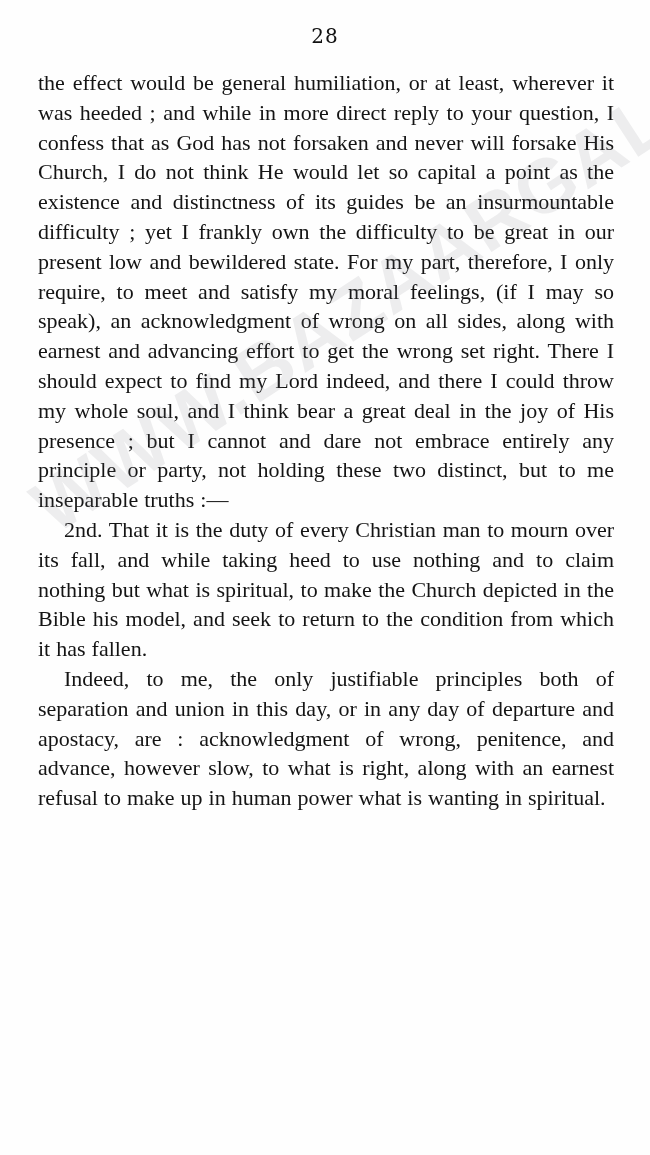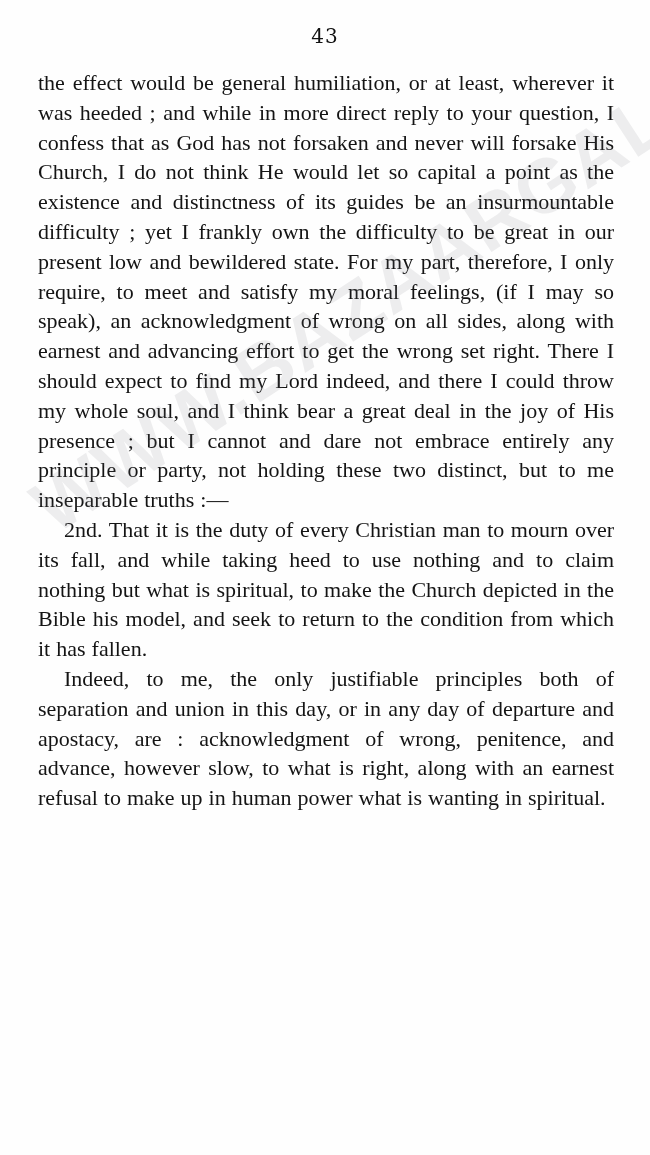--- a/index.html
+++ b/index.html
@@ -78,21 +78,21 @@
     letter-spacing: 2px;
     color: rgba(120, 125, 135, 0.13);
     white-space: nowrap;
   }
 </style>
 </head>
 <body>
 
 <div class="page">
 
-  <div class="page-number">43</div>
+  <div class="page-number">28</div>
 
   <div class="text-body">
     <p class="para">the effect would be general humiliation, or at least, wherever it was heeded ; and while in more direct reply to your question, I confess that as God has not forsaken and never will forsake His Church, I do not think He would let so capital a point as the existence and distinctness of its guides be an insurmountable difficulty ; yet I frankly own the difficulty to be great in our present low and bewildered state.   For my part, therefore, I only require, to meet and satisfy my moral feelings, (if I may so speak), an acknowledgment of wrong on all sides, along with earnest and advancing effort to get the wrong set right.   There I should expect to find my Lord indeed, and there I could throw my whole soul, and I think bear a great deal in the joy of His presence ; but I cannot and dare not embrace entirely any principle or party, not holding these two distinct, but to me inseparable truths :—</p>
     <p class="para indent">2nd. That it is the duty of every Christian man to mourn over its fall, and while taking heed to use nothing and to claim nothing but what is spiritual, to make the Church depicted in the Bible his model, and seek to return to the condition from which it has fallen.</p>
     <p class="para indent">Indeed, to me, the only justifiable principles both of separation and union in this day, or in any day of departure and apostacy, are : acknowledgment of wrong, penitence, and advance, however slow, to what is right, along with an earnest refusal to make up in human power what is wanting in spiritual.</p>
   </div>
 
   <div class="watermark">
     <span>WWW.BAZAARGALLERY.COM</span>
   </div>

